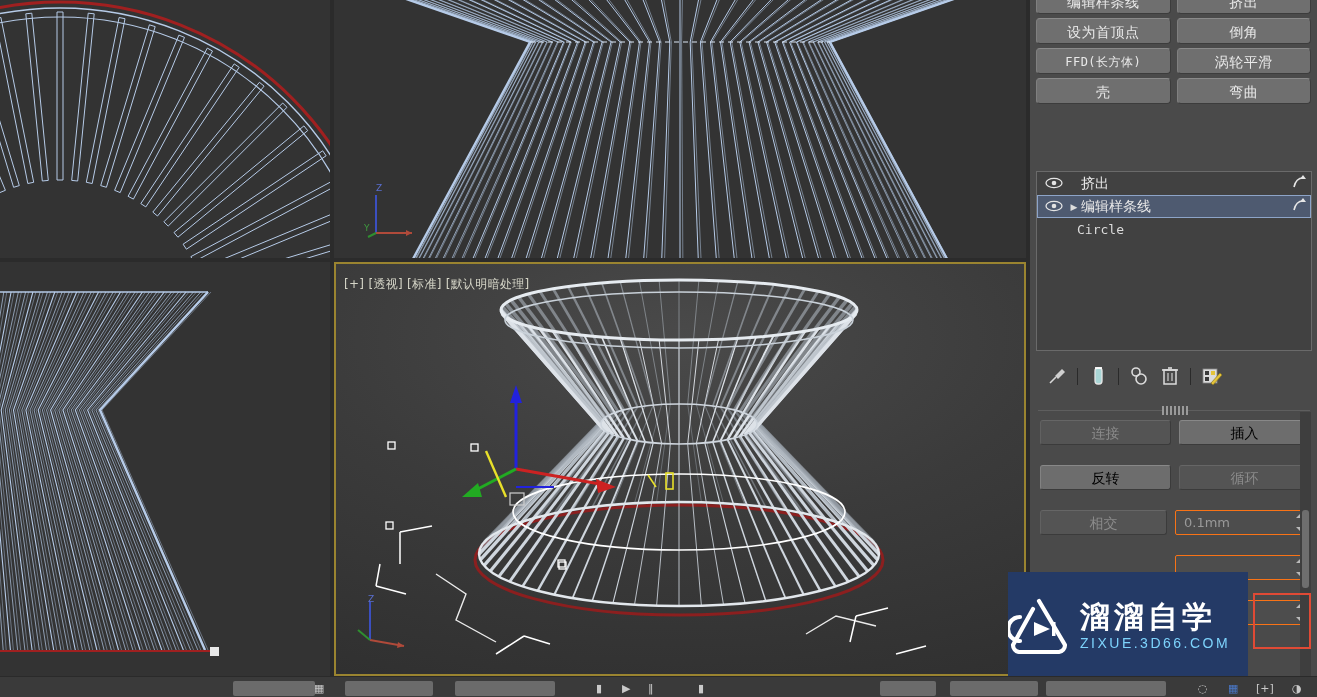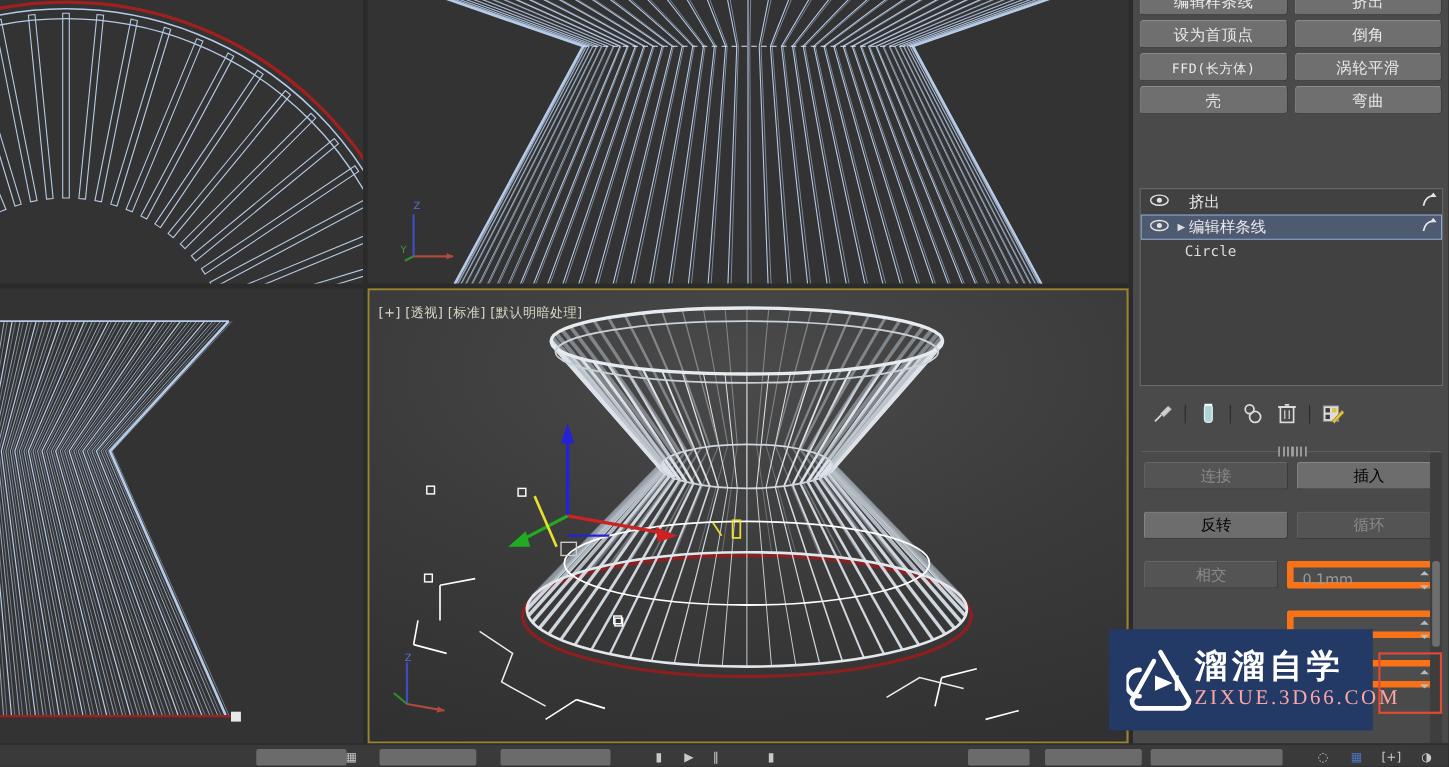--- a/index.html
+++ b/index.html
@@ -97,21 +97,21 @@
     flex: 1 1 0; height: 25px; line-height: 25px; text-align:center;
     font-size: 14px; border-radius: 3px; font-family:"DejaVu Sans", sans-serif;
     background: #545454; color: #8b8b8b;
     border-top: 1px solid #666; border-left: 1px solid #616161;
     border-right: 1px solid #3b3b3b; border-bottom: 1px solid #3b3b3b;
     overflow:hidden; white-space:nowrap;
   }
   .r-btn.enabled { background: #6d6d6d; color: #000000; border-top-color:#888; border-left-color:#828282; }
   .spin {
     flex: 1 1 0; height: 25px; position: relative;
-    background: #4d4d4d; border: 6px solid #f97316; border-radius: 2px;
+    background: #4d4d4d; border: 1px solid #f97316; border-radius: 2px;
     color: #9a9a9a; font-size: 13px; line-height: 23px; padding-left: 8px;
     font-family: "DejaVu Sans", sans-serif;
   }
   .spin .arrows {
     position:absolute; right: 5px; top: 3px; width: 9px; height: 17px;
     display:flex; flex-direction:column; justify-content:space-between; align-items:center;
   }
   .spin .arrows i { display:block; width:0; height:0; border-left:4px solid transparent; border-right:4px solid transparent; }
   .spin .arrows i.up { border-bottom: 4px solid #b9b9b9; }
   .spin .arrows i.dn { border-top: 4px solid #b9b9b9; }
@@ -135,33 +135,32 @@
     background: #3a3a3a; border-top: 1px solid #2a2a2a;
   }
   .bb-item {
     position: absolute; top: 4px; height: 15px;
     background: #6b6b6b; border-radius: 2px;
   }
   .bb-ico { position:absolute; top: 5px; font-size: 11px; color:#c9c9c9; font-family:"DejaVu Sans",sans-serif; }
 
   
   .watermark {
-    position: absolute; left: 1008px; top: 572px; width: 240px; height: 92px;
-    background: #243a66; display: flex; align-items: center; 
-    padding-left: 16px;
+    position: absolute; left: 1008px; top: 572px; width: 240px; height: 108px;
+    background: #243a66; display: flex; align-items: center; gap: 10px;
   }
   .wm-logo { width: 62px; height: 62px; position: relative; flex: 0 0 auto; }
   .wm-text { display: flex; flex-direction: column; justify-content: center; }
   .wm-cn {
     font-size: 30px; color: #ffffff; letter-spacing: 4px; line-height: 1.05;
     font-family: "DejaVu Sans", sans-serif; font-weight: bold;
   }
   .wm-en {
-    font-size: 19px; color: #fca5a5; letter-spacing: 2.5px; margin-top: 3px;
-    font-family: Liberation Serif, serif;
+    font-size: 14px; color: #7dd3fc; letter-spacing: 2.5px; margin-top: 3px;
+    font-family: Liberation Sans, sans-serif;
   }
 </style>
 </head>
 <body>
 
 <div id="app">
 
   <div class="viewport-area">
 
     <div class="vp vp-tl">

